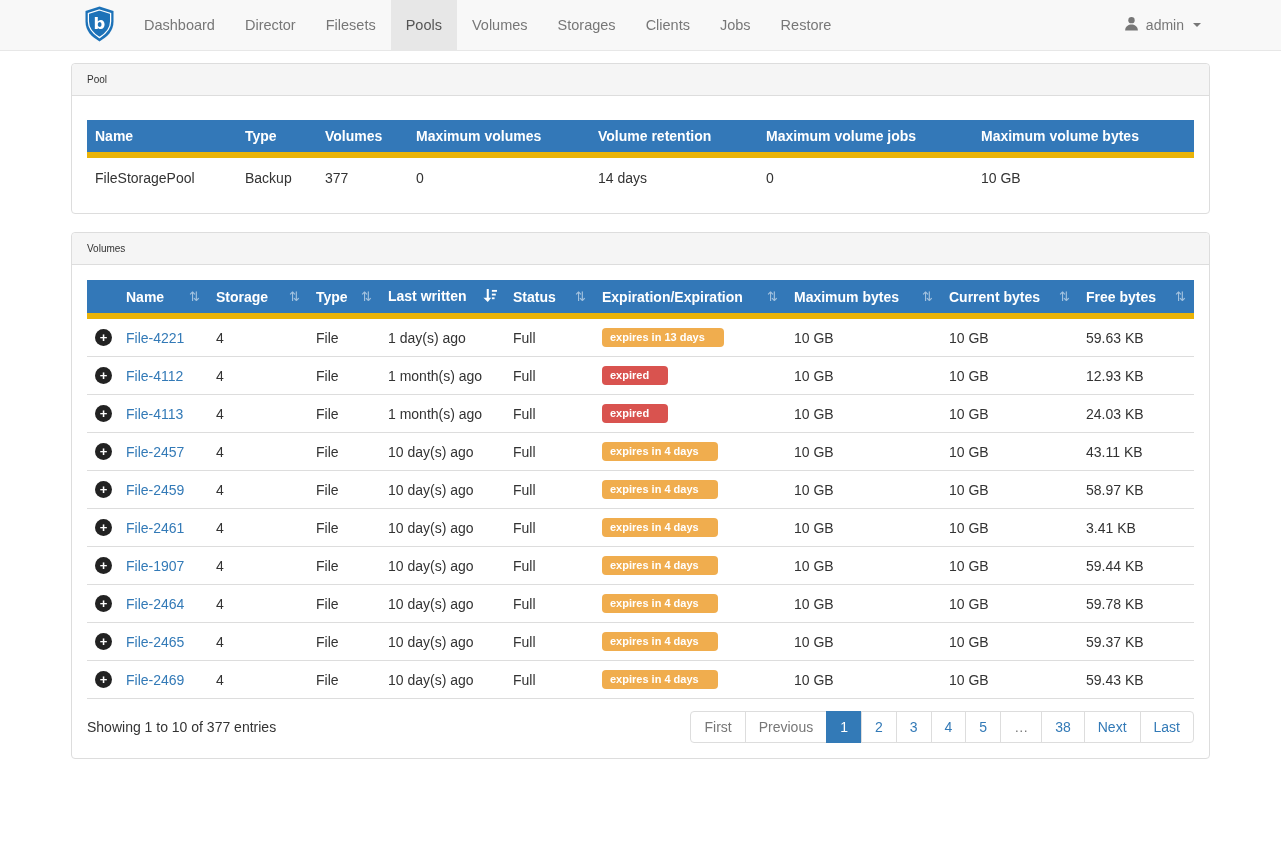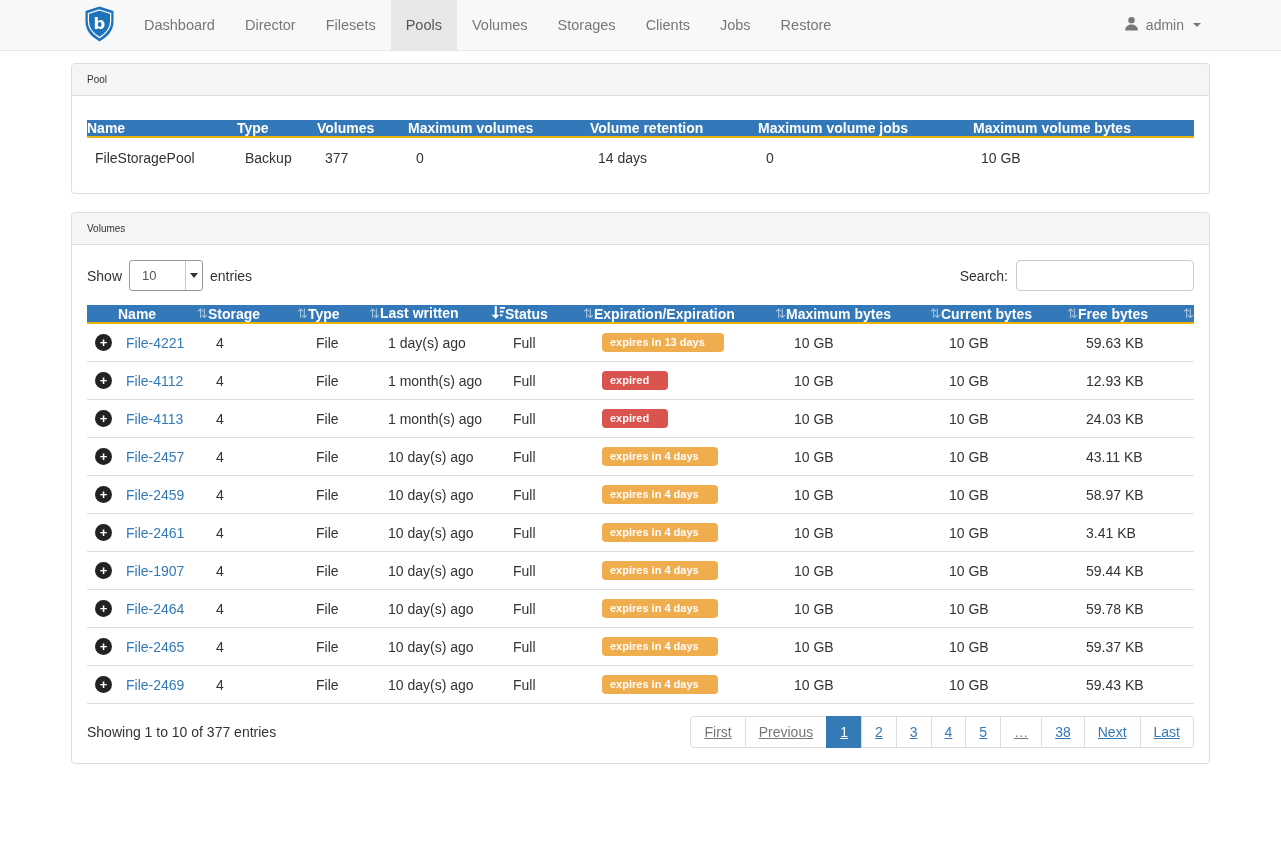--- a/index.html
+++ b/index.html
@@ -24,21 +24,21 @@
 
   
   .panel { border: 1px solid #ddd; border-radius: 4px; background: #fff; margin-bottom: 18px; }
   .panel-heading { background: #f5f5f5; border-bottom: 1px solid #ddd; padding: 10px 15px;
     font-size: 10px; color: #333; border-radius: 4px 4px 0 0; }
   .panel-body { padding: 15px; }
 
   
   table { border-collapse: collapse; width: 100%; table-layout: fixed; }
   thead th { background: #3378b8; color: #fff; font-weight: bold; text-align: left;
-    padding: 0; font-size: 14px; border-bottom: 2px solid #eab308; }
+    padding: 8px; font-size: 14px; border-bottom: 6px solid #eab308; }
   tbody td { padding: 9px 8px; border-top: 1px solid #ddd; vertical-align: middle; }
   tbody tr:first-child td { border-top: none; }
   .volumes-table tbody tr:last-child { border-bottom: 1px solid #ddd; }
   .volumes-table tbody td { border-top: 1px solid #ddd; }
   .volumes-table tbody tr:first-child td { border-top: none; }
   .pool-table { margin-top: 9px; }
   .pool-table tbody td { padding: 12px 8px; }
 
   a.vol-link { color: #337ab7; text-decoration: none; cursor: pointer; }
 
@@ -69,21 +69,21 @@
     border-top: 5px solid #333; }
   .search-control { display: flex; align-items: center; gap: 8px; color: #333; }
   .search-input { width: 178px; height: 31px; border: 1px solid #ccc; border-radius: 4px;
     padding: 0 8px; font-size: 14px; font-family: "Liberation Sans", sans-serif; }
 
   
   .table-footer { display: flex; justify-content: space-between; align-items: center;
     margin-top: 12px; }
   .pagination { display: inline-flex; list-style: none; }
   .pagination li { border: 1px solid #ddd; margin-left: -1px; background: #fff;
-    color: #337ab7; padding: 7px 13px; font-size: 14px; cursor: pointer; text-decoration: underline; }
+    color: #337ab7; padding: 7px 13px; font-size: 14px; cursor: pointer; }
   .pagination li:first-child { border-radius: 4px 0 0 4px; margin-left: 0; }
   .pagination li:last-child { border-radius: 0 4px 4px 0; }
   .pagination li.disabled { color: #777; cursor: default; }
   .pagination li.ellipsis { color: #777; cursor: default; }
   .pagination li.active { background: #337ab7; border-color: #337ab7; color: #fff; }
 </style>
 </head>
 <body>
 
 <nav class="navbar">
@@ -157,34 +157,20 @@
             </tr>
           </tbody>
       </table>
     </div>
   </div>
 
   <div class="panel">
     <div class="panel-heading">Volumes</div>
     <div class="panel-body">
 
-      <div class="table-controls">
-        <div class="length-control">
-          <span>Show</span>
-          <div class="select-box">
-            <span>10</span>
-            <span class="arrow-zone"></span>
-          </div>
-          <span>entries</span>
-        </div>
-        <div class="search-control">
-          <span>Search:</span>
-          <input class="search-input" type="text" placeholder="" style="">
-        </div>
-      </div>
 
       <table class="volumes-table">
         <colgroup>
           <col style="width:31px">
             <col style="width:90px">
             <col style="width:100px">
           <col style="width:72px">
             <col style="width:125px">
             <col style="width:89px">
           <col style="width:192px">

